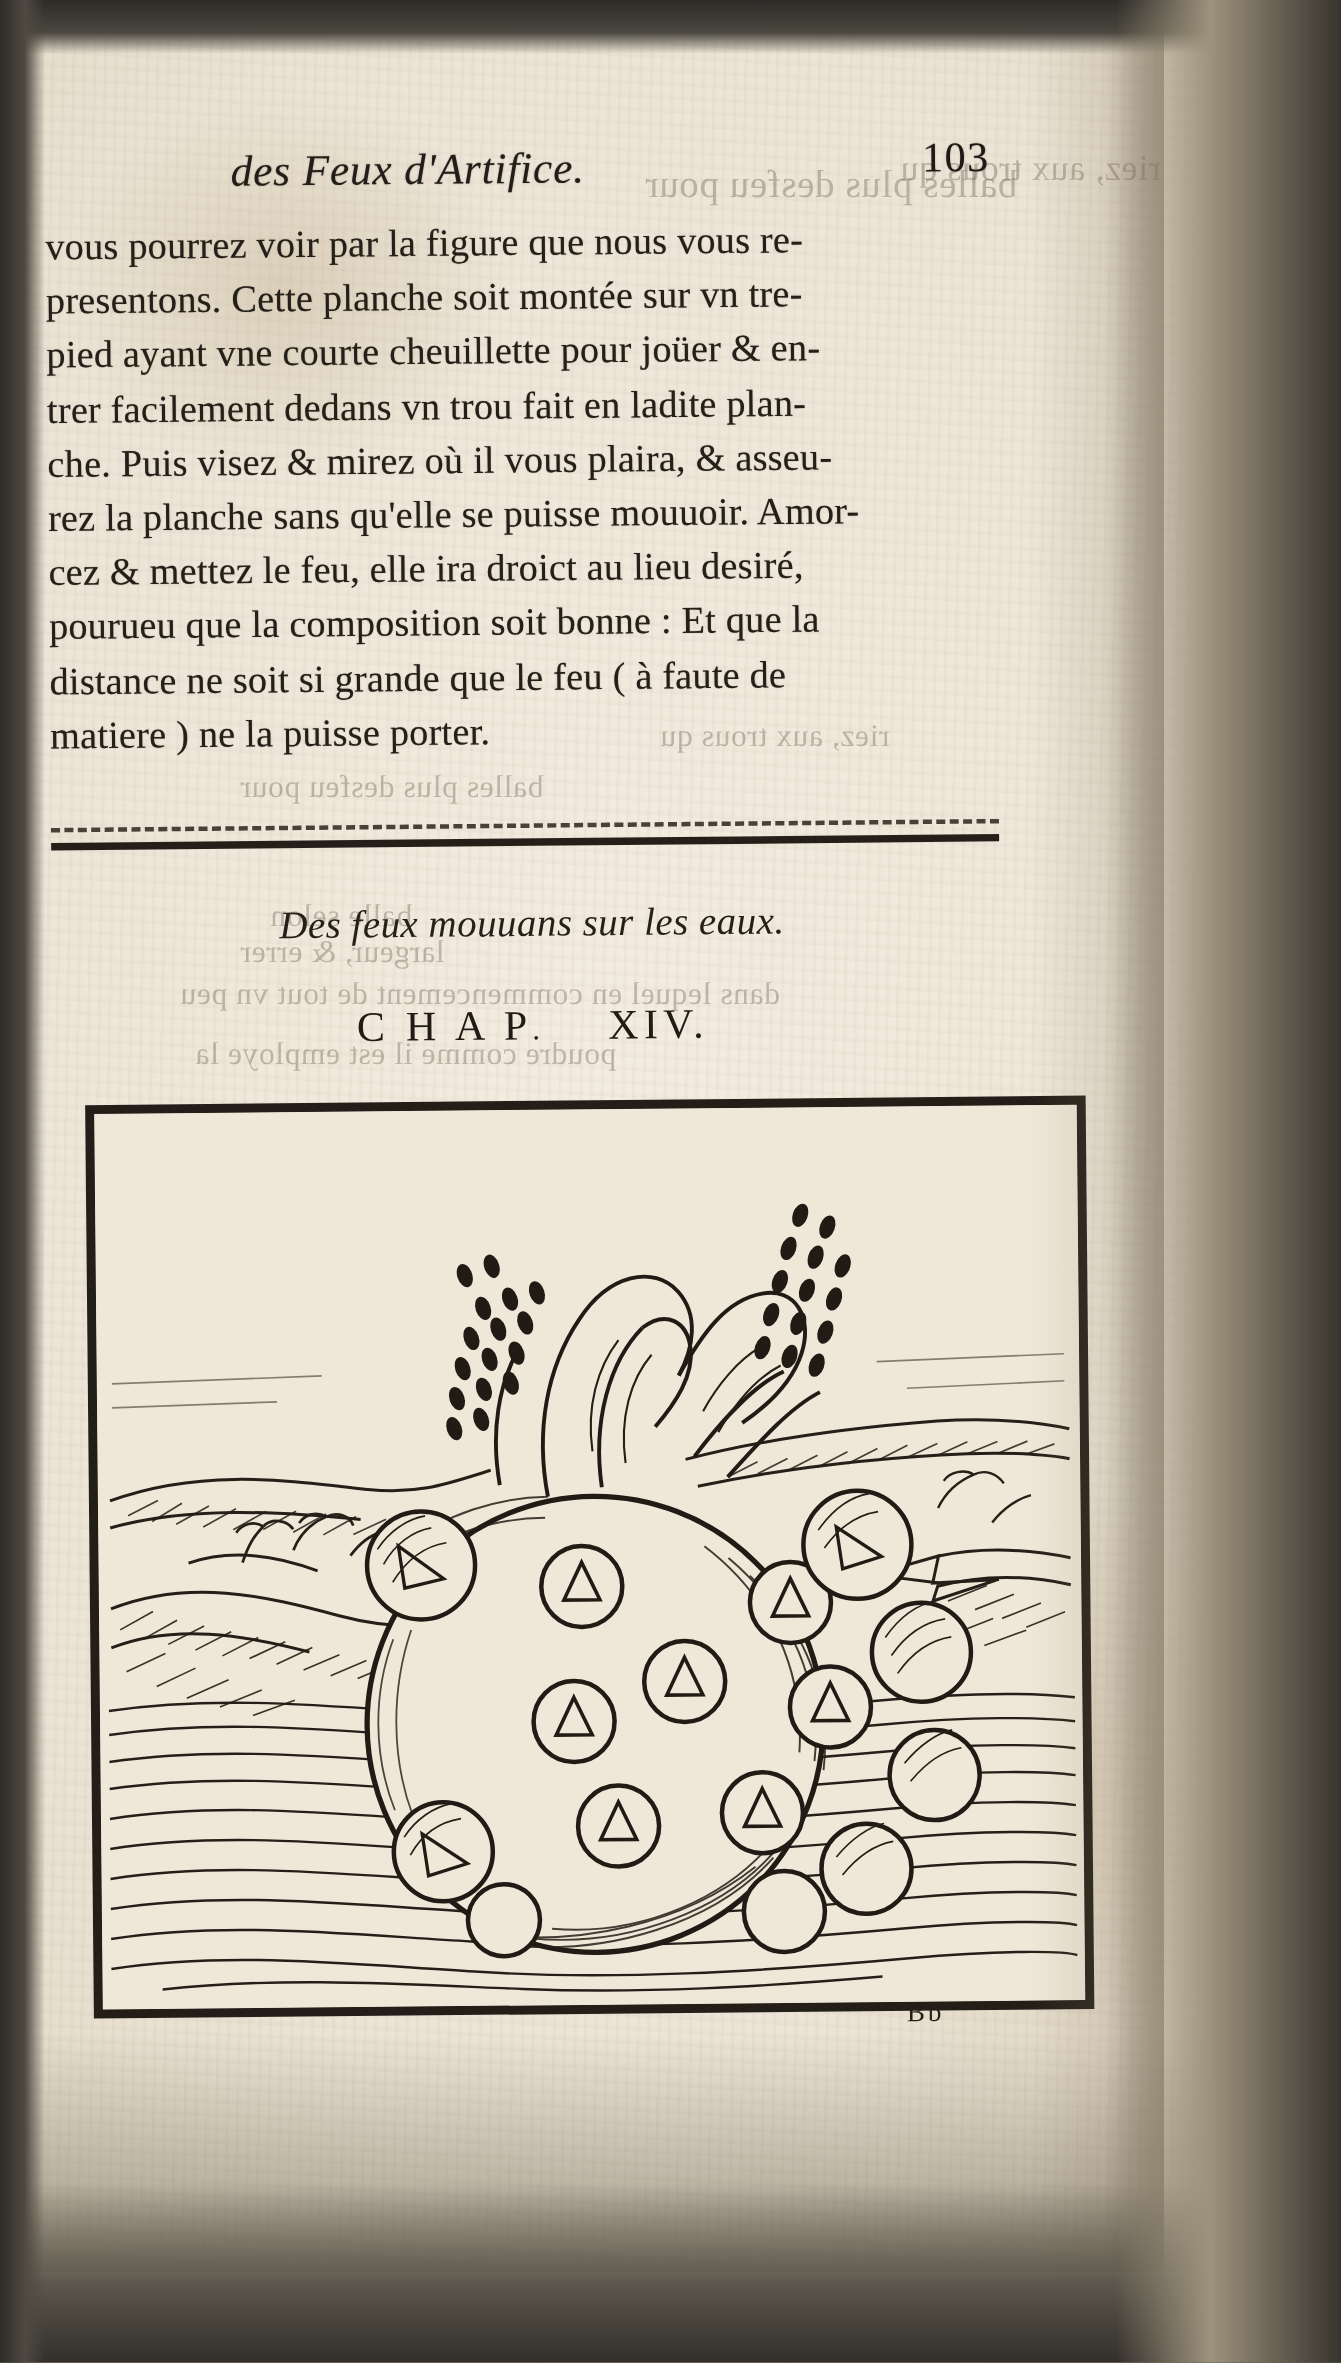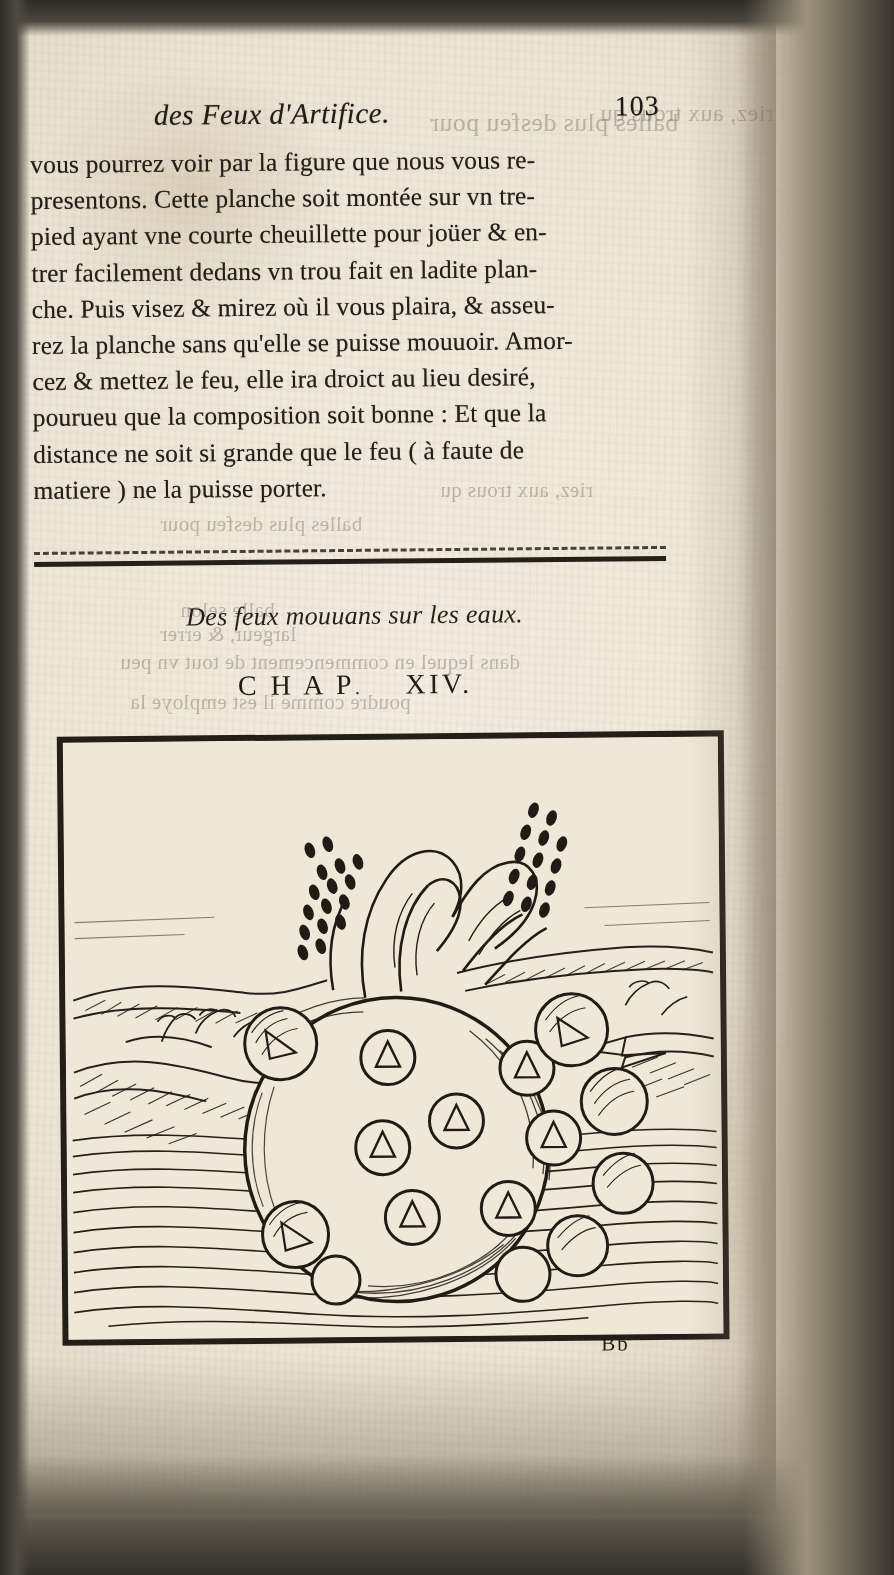--- a/index.html
+++ b/index.html
@@ -174,21 +174,21 @@
     border: 6px solid #231e18;
     background: rgba(246,240,229,0.25);
     overflow: hidden;
   }
   .woodcut-svg { display: block; width: 100%; height: 100%; }
 
   .signature-mark {
     position: absolute;
     right: 270px;
     top: 1333px;
-    font-size: 21px;
+    font-size: 18px;
     color: #231e18;
     letter-spacing: 2px;
   }
 </style>
 </head>
 <body>
 
 <div class="page-sheet">
 
   <div class="paper-fiber"></div>

